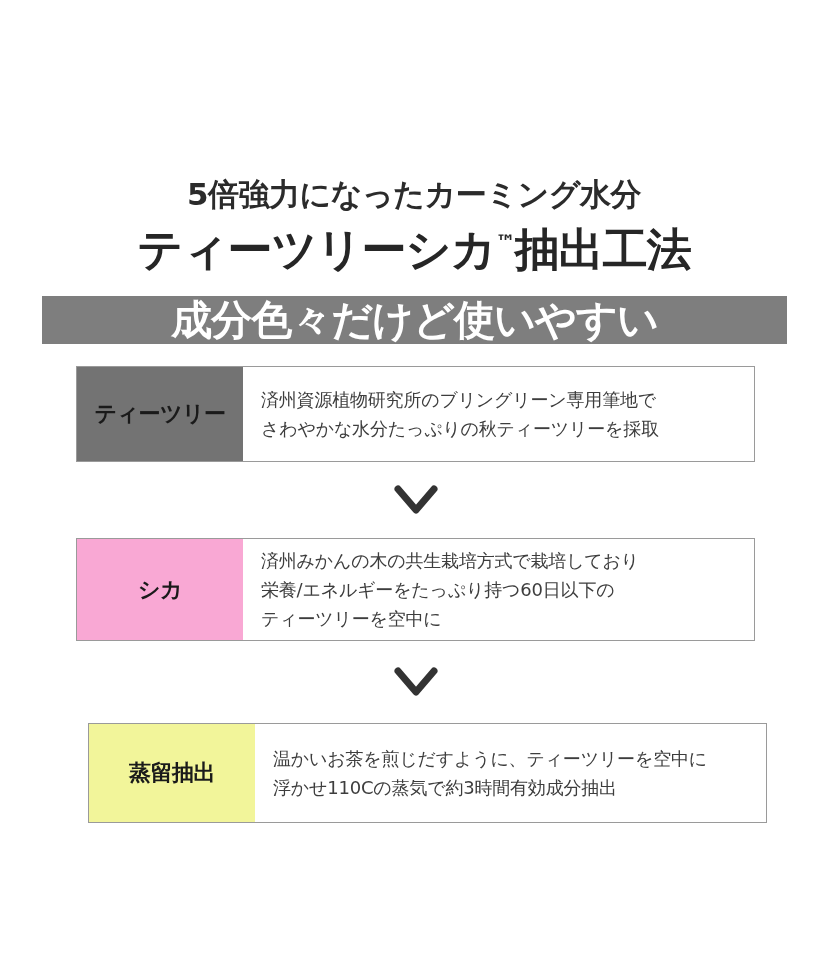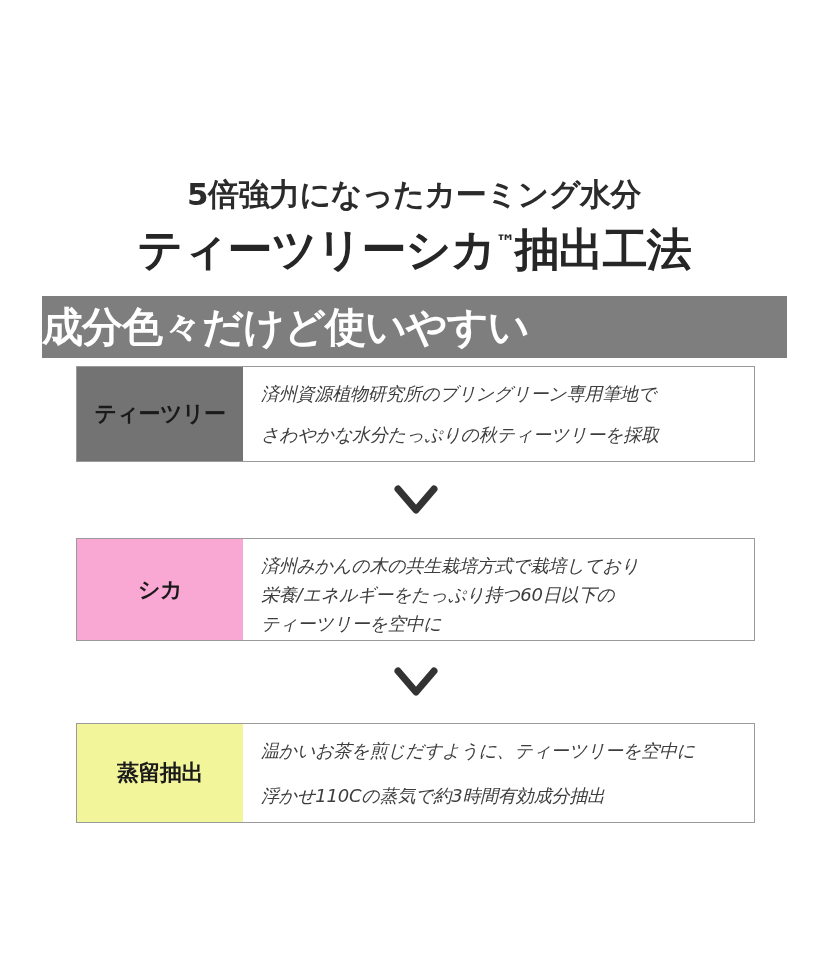--- a/index.html
+++ b/index.html
@@ -51,25 +51,25 @@
     vertical-align: super;
     line-height: 1;
   }
 
   
   .gray-banner {
     position: absolute;
     left: 42px;
     top: 296px;
     width: 745px;
-    height: 62px;
+    height: 48px;
     background: #7e7e7e;
     display: flex;
     align-items: center;
-    justify-content: flex-start;
+    justify-content: center;
   }
   .gray-banner-text {
     color: #ffffff;
     font-size: 41px;
     font-weight: 700;
     letter-spacing: -1px;
     line-height: 1;
     white-space: nowrap;
   }
 
@@ -104,37 +104,36 @@
     color: #1a1a1a;
     letter-spacing: -0.5px;
     line-height: 1;
     white-space: nowrap;
   }
 
   .step-body {
     flex: 1 1 auto;
     display: flex;
     flex-direction: column;
-    justify-content: space-between;
+    justify-content: center;
     padding: 12px 14px 12px 18px;
     box-sizing: border-box;
-    font-style: italic;
   }
   .step-body-line {
     font-size: 18px;
     color: #3d3d3d;
     line-height: 1.62;
     letter-spacing: -0.2px;
     white-space: nowrap;
   }
 
   
   .row-h-1 { height: 96px; }
   .row-h-2 { height: 103px; }
-  .row-h-3 { height: 100px; }
+  .row-h-3 { height: 100px; margin-left: 12px; }
 
   
   .chevron-wrap {
     width: 679px;
     display: flex;
     align-items: center;
     justify-content: center;
   }
   .chevron-gap-1 { height: 76px; }
   .chevron-gap-2 { height: 82px; }

